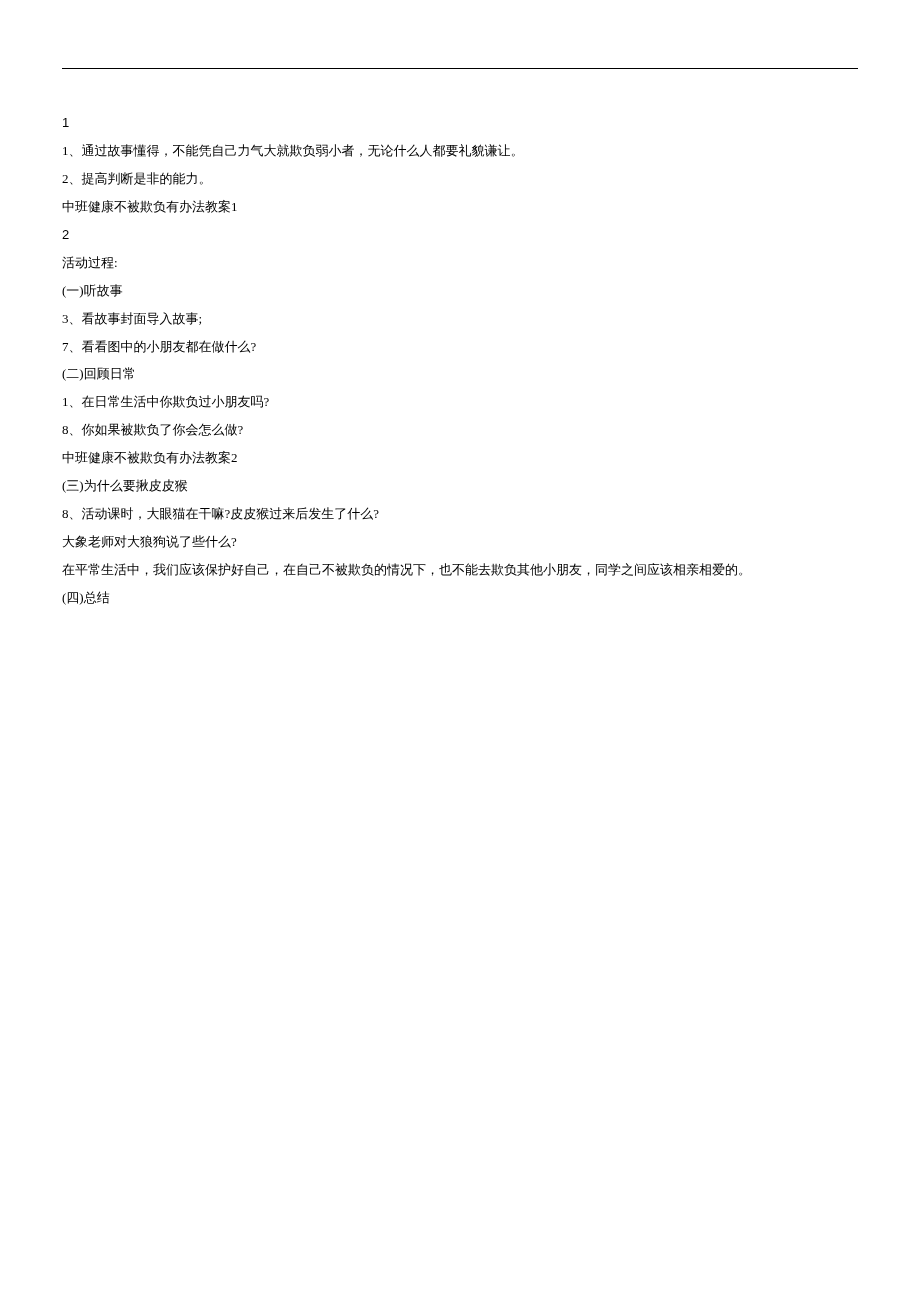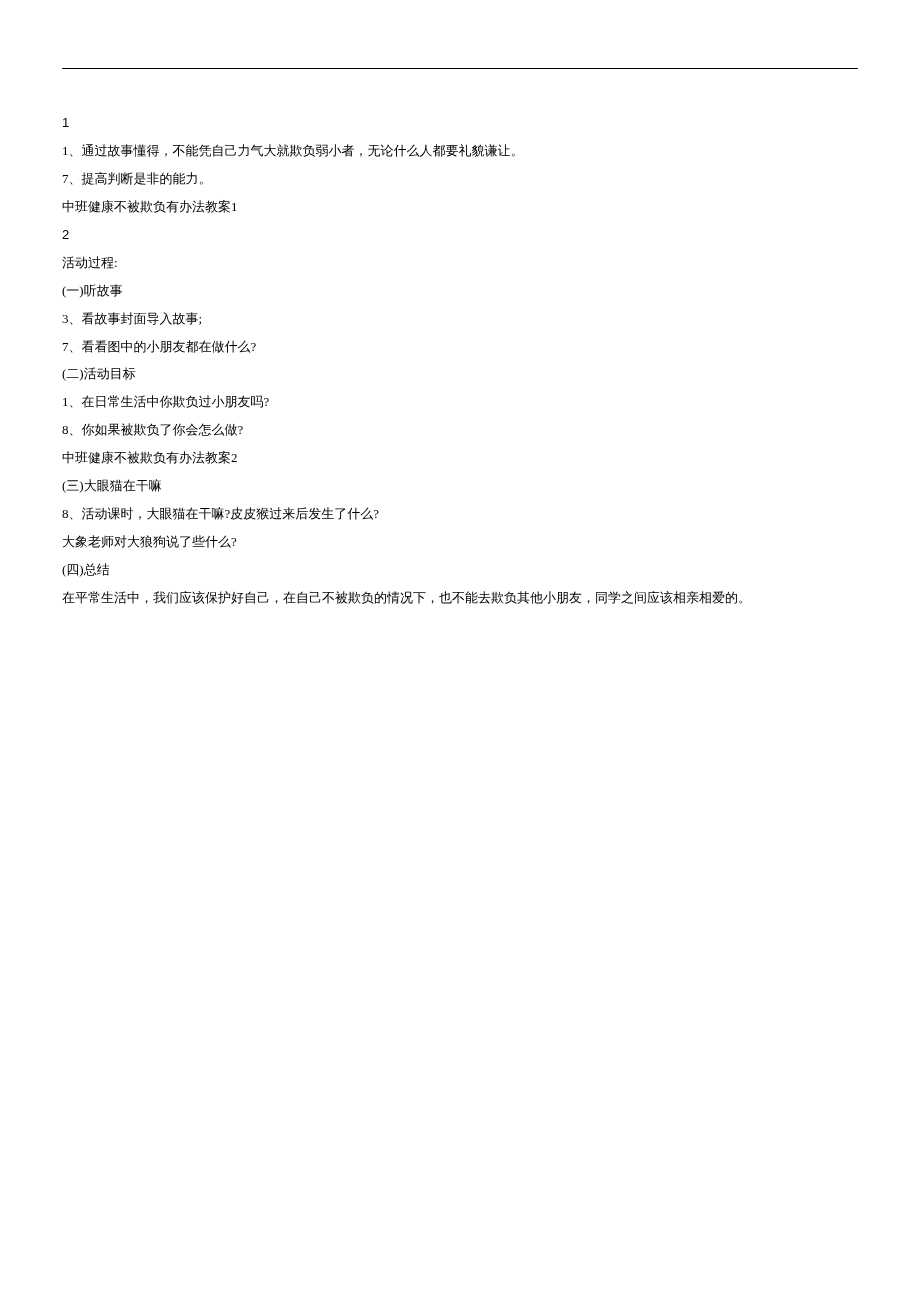--- a/index.html
+++ b/index.html
@@ -31,29 +31,29 @@
     }
   </style>
 </head>
 <body>
 
 <hr class="divider">
 
 <div class="content">
   <p class="section-num">1</p>
   <p>1、通过故事懂得，不能凭自己力气大就欺负弱小者，无论什么人都要礼貌谦让。</p>
-  <p>7、提高判断是非的能力。</p>
+  <p>2、提高判断是非的能力。</p>
   <p>中班健康不被欺负有办法教案1</p>
   <p class="section-num">2</p>
   <p>活动过程:</p>
   <p>(一)听故事</p>
   <p>3、看故事封面导入故事;</p>
   <p>7、看看图中的小朋友都在做什么?</p>
-  <p>(二)活动目标</p>
+  <p>(二)回顾日常</p>
   <p>1、在日常生活中你欺负过小朋友吗?</p>
   <p>8、你如果被欺负了你会怎么做?</p>
   <p>中班健康不被欺负有办法教案2</p>
-  <p>(三)大眼猫在干嘛</p>
+  <p>(三)为什么要揪皮皮猴</p>
   <p>8、活动课时，大眼猫在干嘛?皮皮猴过来后发生了什么?</p>
   <p>大象老师对大狼狗说了些什么?</p>
+  <p>在平常生活中，我们应该保护好自己，在自己不被欺负的情况下，也不能去欺负其他小朋友，同学之间应该相亲相爱的。</p>
   <p>(四)总结</p>
-  <p>在平常生活中，我们应该保护好自己，在自己不被欺负的情况下，也不能去欺负其他小朋友，同学之间应该相亲相爱的。</p>
 </div>
 
 </body></html>

